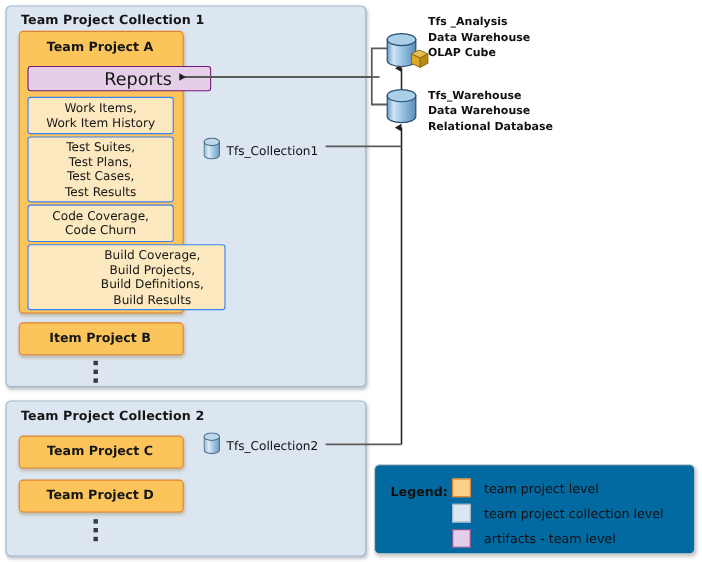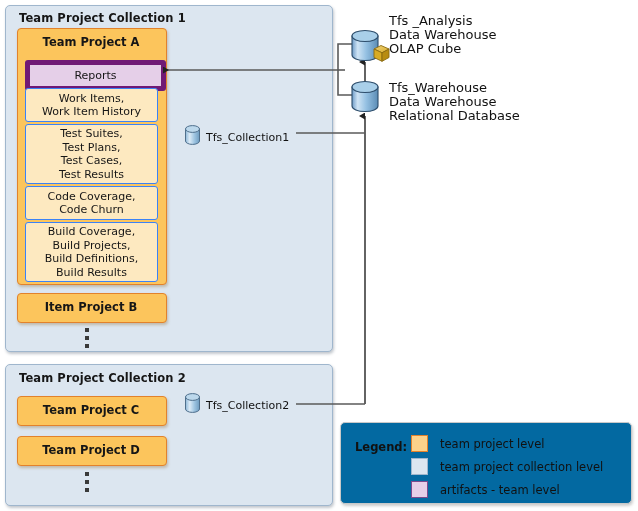--- a/index.html
+++ b/index.html
@@ -72,27 +72,28 @@
     text-align: center;
     font-size: 11px;
     line-height: 13.5px;
     color: #161616;
   }
 
   
   .reports {
     position: absolute;
     background: #e5cfe8;
-    border: 5px solid #701a75;
+    border: 1px solid #701a75;
     border-radius: 3px;
     display: flex;
     align-items: center;
     justify-content: center;
-    font-size: 11px;
+    font-size: 16px;
     color: #161616;
+    padding-left: 34px;
   }
 
   
   .vdots {
     position: absolute;
     width: 4px;
   }
   .vdots i {
     display: block;
     width: 4px;
@@ -115,24 +116,25 @@
   }
   .db-label {
     position: absolute;
     font-size: 11px;
     line-height: 13.5px;
     color: #111;
     white-space: nowrap;
   }
   .db-label-multi {
     position: absolute;
-    font-size: 13px;
+    font-size: 10px;
     line-height: 14px;
     color: #111;
     white-space: nowrap;
+    font-weight: bold;
   }
 
   
   .legend {
     position: absolute;
     background: #0369a1;
     border: 1px solid #c9c9c9;
     border-radius: 5px;
     box-shadow: 1px 2px 3px rgba(130,130,130,0.4);
   }
@@ -191,21 +193,21 @@
 
   <div class="artifact" style="left:25px; top:88px; width:131px; height:32px;">
     <span>Work Items,<br>Work Item History</span>
   </div>
   <div class="artifact" style="left:25px; top:124px; width:131px; height:58px;">
     <span>Test Suites,<br>Test Plans,<br>Test Cases,<br>Test Results</span>
   </div>
   <div class="artifact" style="left:25px; top:186px; width:131px; height:32px;">
     <span>Code Coverage,<br>Code Churn</span>
   </div>
-  <div class="artifact" style="left:25px; top:222px; width:131px; height:58px;">
+  <div class="artifact" style="left:25px; top:222px; width:131px; height:58px;padding-left:47px;">
     <span>Build Coverage,<br>Build Projects,<br>Build Definitions,<br>Build Results</span>
   </div>
 
   <div class="project" style="left:17px; top:293px; width:148px; height:28px;"></div>
   <div class="project-title" style="left:17px; width:148px; top:300px;">Item Project B</div>
 
   <div class="vdots" style="left:85px; top:328px;">
     <i></i>
       <i></i>
       <i></i>

